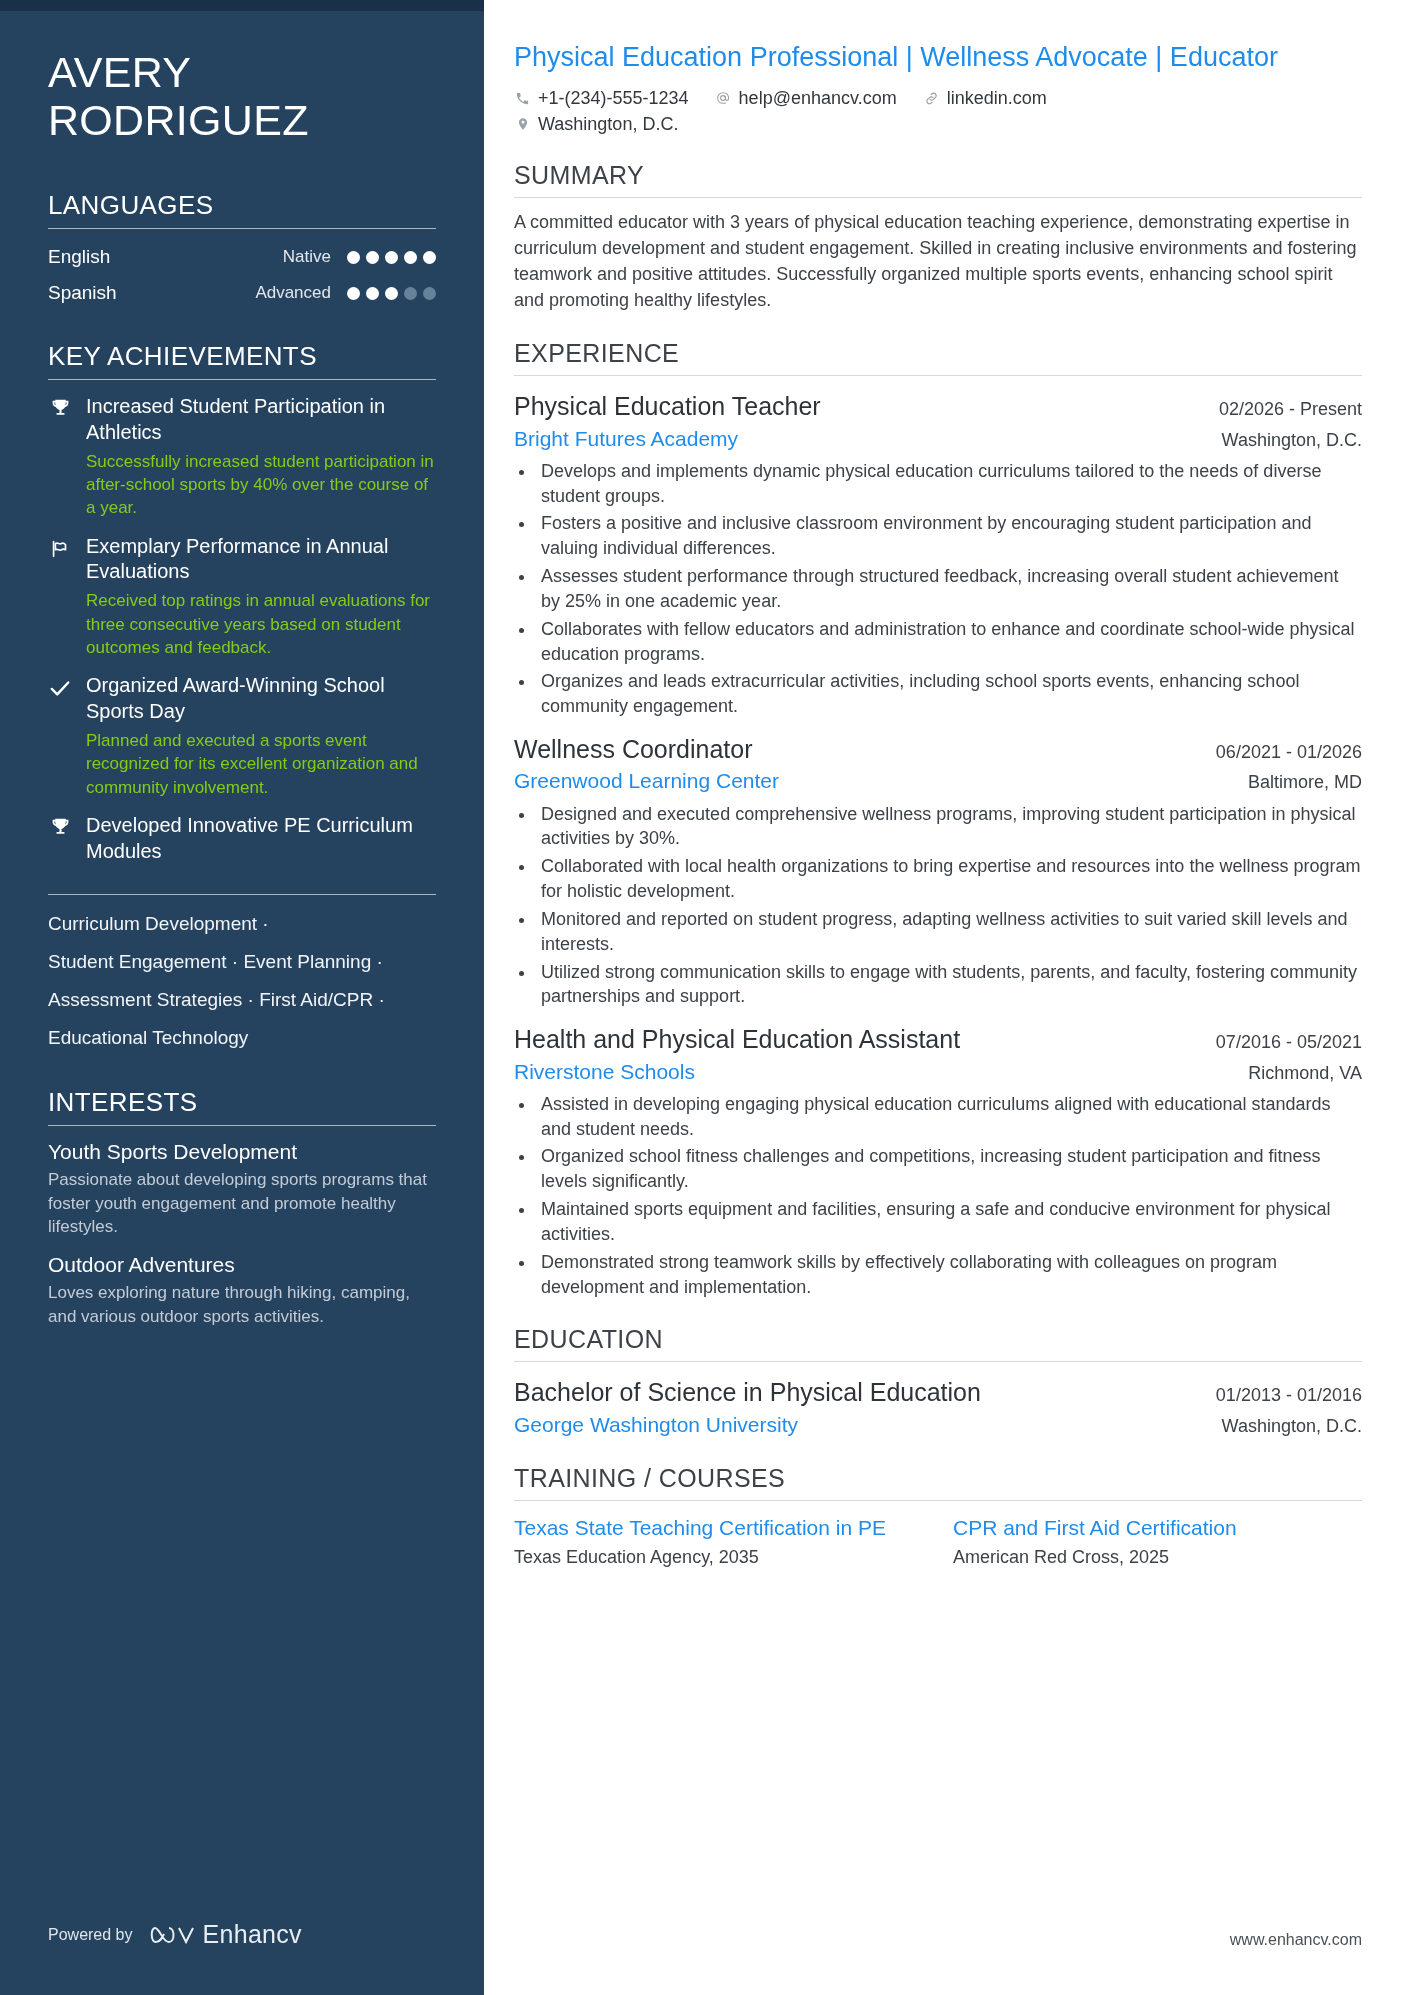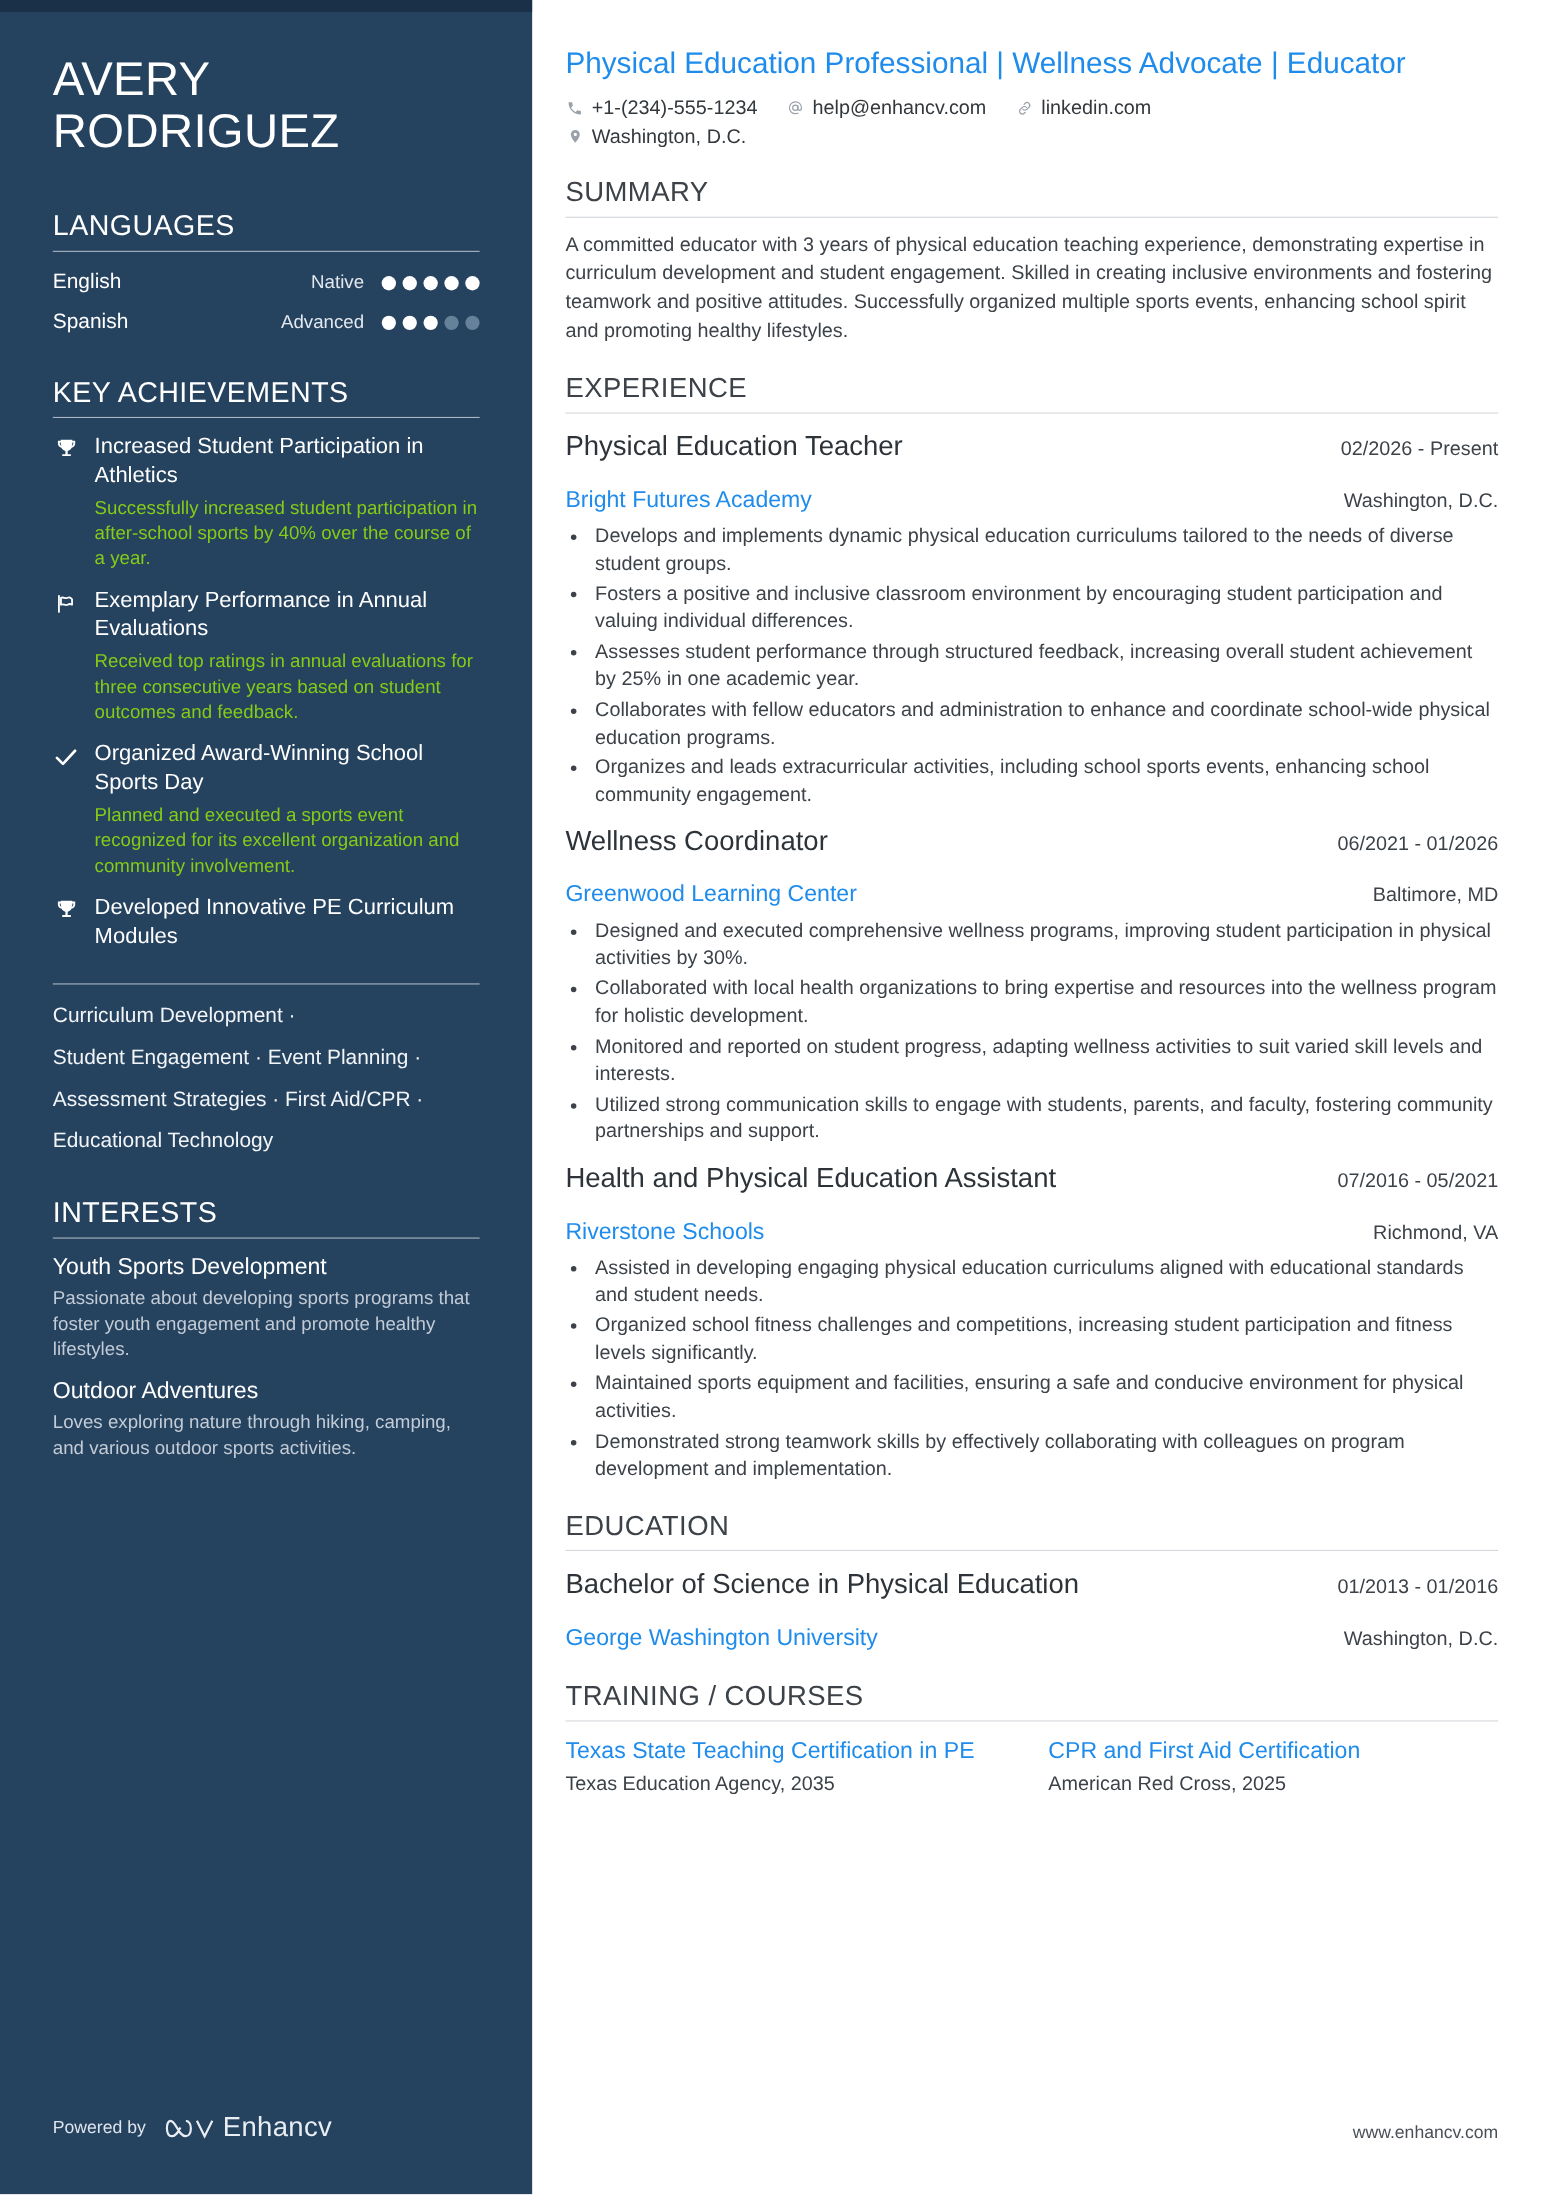--- a/index.html
+++ b/index.html
@@ -203,21 +203,21 @@
   .job-date {
     font-size: 18px;
     color: #3c4248;
     white-space: nowrap;
   }
   .job-sub {
     display: flex;
     align-items: baseline;
     justify-content: space-between;
     gap: 30px;
-    margin-top: 18px;
+    margin-top: 2px;
   }
   .job-org {
     font-size: 21px;
     color: #1f8ceb;
     line-height: 1.3;
   }
   .job-loc {
     font-size: 18px;
     color: #3c4248;
     white-space: nowrap;

